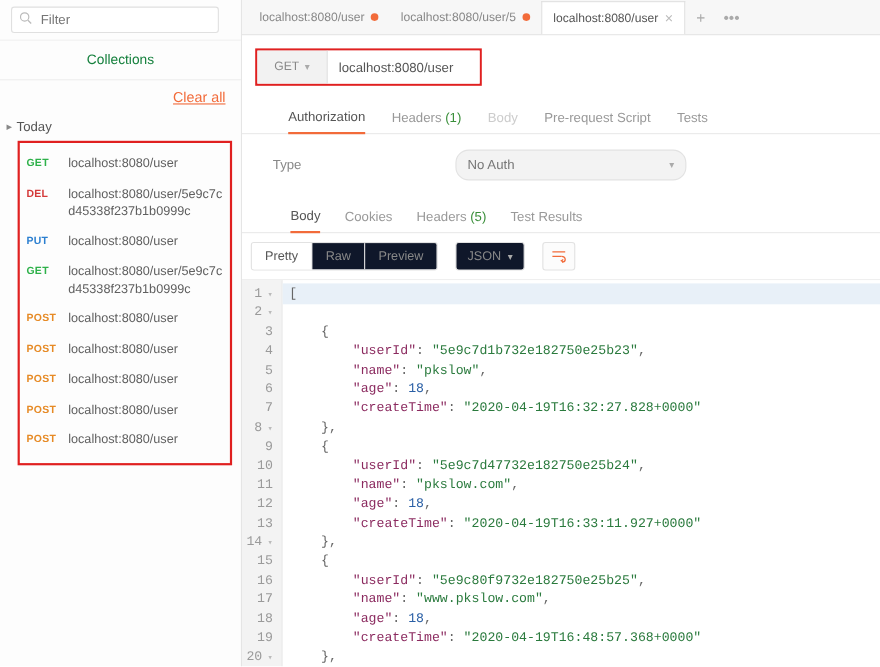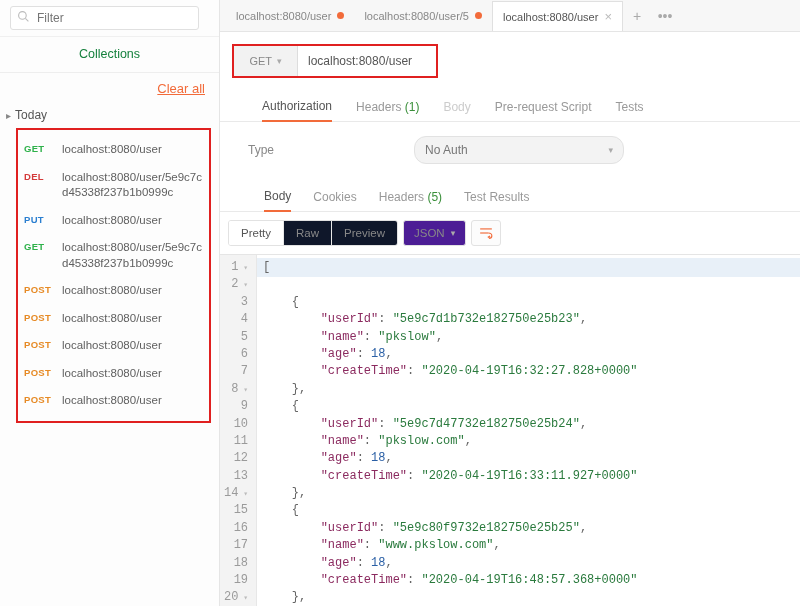--- a/index.html
+++ b/index.html
@@ -228,21 +228,21 @@
     display: flex;
     gap: 22px;
     padding: 0 14px;
     height: 30px;
     align-items: flex-end;
     border-bottom: 1px solid #e9e9e9;
   }
   .ctrl-row {
     display: flex;
     align-items: center;
-    gap: 5px;
+    gap: 16px;
     padding: 8px 8px;
     text-align: right;
   }
   .ctrl-grp {
     display: flex;
     border: 1px solid #e2e2e2;
     border-radius: 3px;
     height: 26px;
     overflow: hidden;
   }
@@ -260,21 +260,21 @@
   .ctrl-btn.sel { background: #fff; color: #555; }
   .json-sel {
     border: 1px solid #e2e2e2;
     border-radius: 3px;
     height: 26px;
     padding: 0 10px;
     display: flex;
     align-items: center;
     gap: 6px;
     color: #888;
-    background: #4c1d95;
+    background: #0f172a;
     cursor: pointer;
     font-size: 11.5px;
   }
   .wrap-ic {
     border: 1px solid #e2e2e2;
     border-radius: 3px;
     height: 26px;
     width: 30px;
     display: flex;
     align-items: center;

